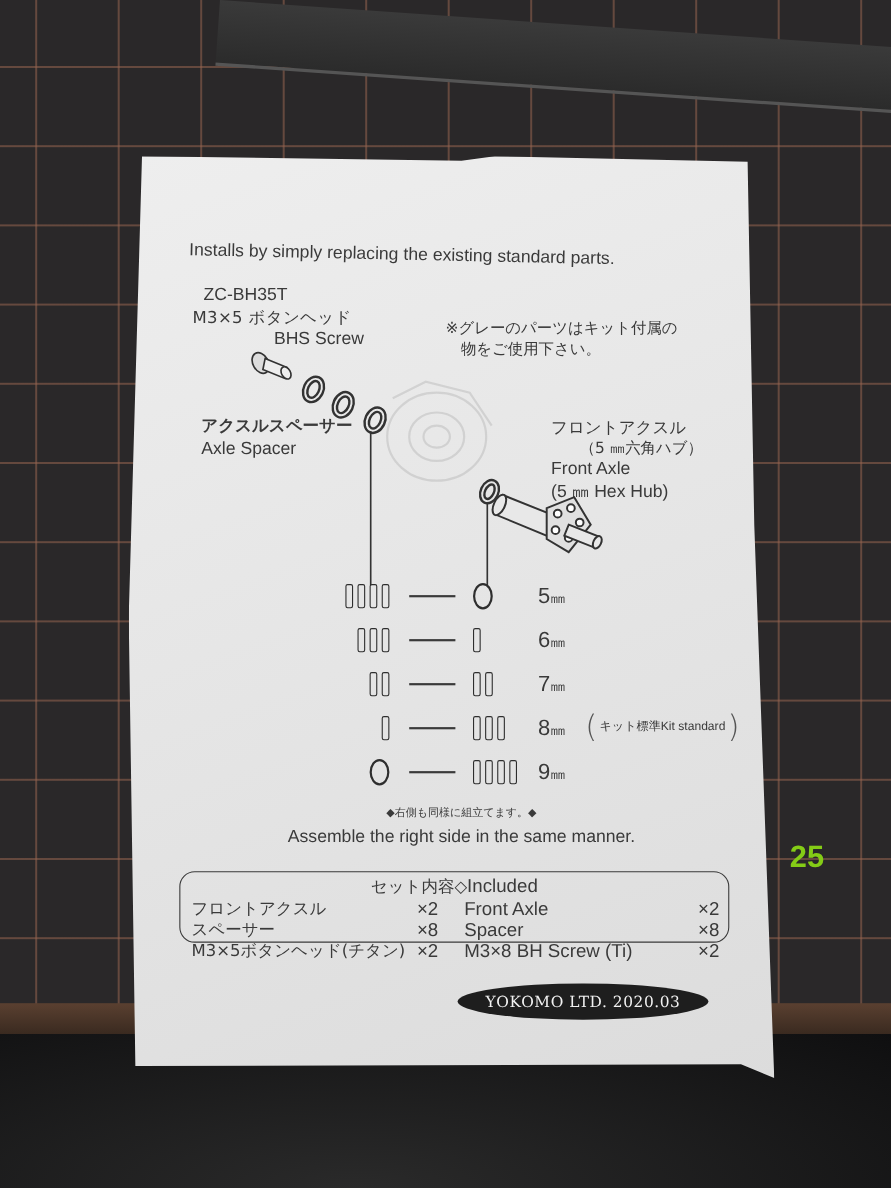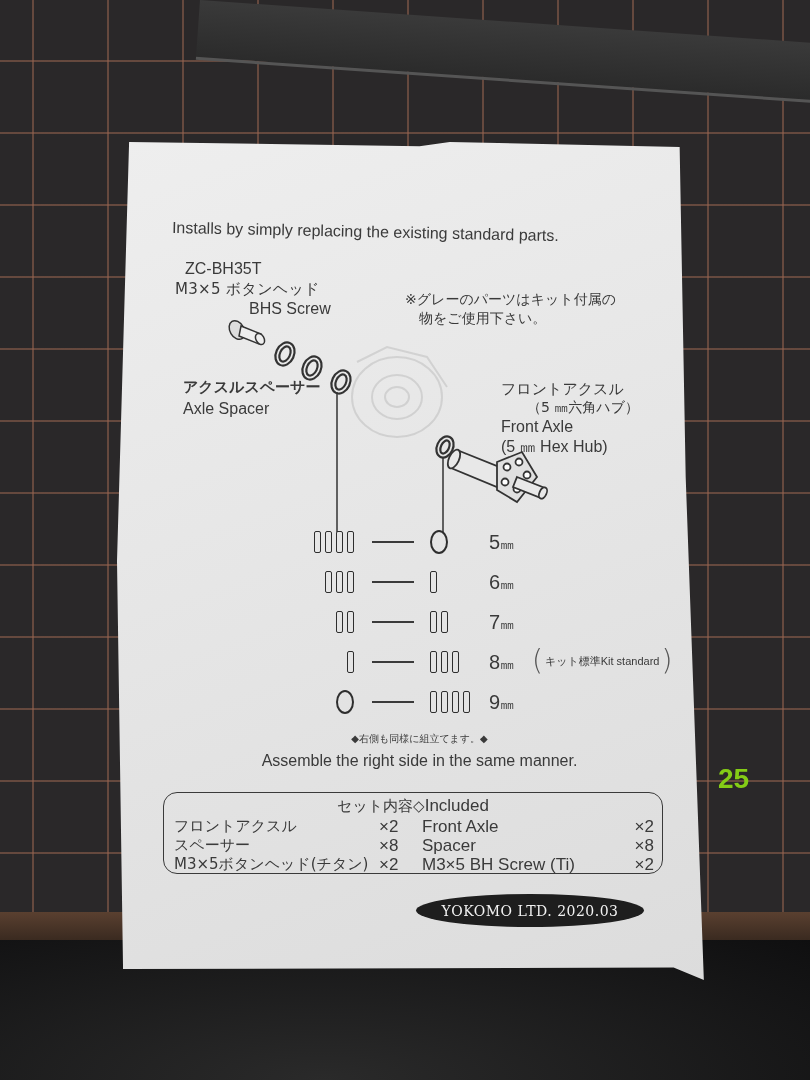--- a/index.html
+++ b/index.html
@@ -70,21 +70,21 @@
   .right-group { position: absolute; left: 313px; top: 0; display: flex; gap: 4px; height: 30px; align-items: center; }
   .mm-label { position: absolute; left: 372px; top: 4px; font-family: "Liberation Sans", sans-serif; font-size: 20px; color: #3a3a3a; }
   .mm-label small { font-size: 14px; }
   .kit-std { position: absolute; left: 413px; top: 0; display: flex; align-items: center; }
   .paren { font-size: 28px; font-weight: 200; color: #555; line-height: 28px; }
   .kit-inner { display: flex; flex-direction: row; align-items: center; font-size: 11px; line-height: 12px; margin: 0 2px; font-family: "Liberation Sans", sans-serif;}
   .assemble-jp { left: 0; width: 605px; text-align: center; top: 590px; font-size: 10px; }
   .assemble-en { left: 0; width: 605px; text-align: center; top: 610px; font-size: 16px; font-family: "Liberation Sans", sans-serif;}
   
   .included-box {
-    position: absolute; left: 46px; top: 650px; width: 500px; height: 82px;
+    position: absolute; left: 46px; top: 650px; width: 500px; height: 65px;
     border: 1.8px solid #3a3a3a; border-radius: 14px;
   }
   .inc-head { position: absolute; left: 0; width: 100%; text-align: center; top: 3px; font-size: 15px; }
   .inc-head .en-part { font-family: "Liberation Sans", sans-serif; font-size: 17px; }
   .inc-row { position: absolute; left: 10px; width: 480px; height: 19px; font-size: 15px; line-height: 19px;}
   .inc-row .jp-name { position: absolute; left: 0; }
   .inc-row .jp-qty { position: absolute; left: 205px; font-family: "Liberation Sans", sans-serif; font-size: 17px;}
   .inc-row .en-name { position: absolute; left: 248px; font-family: "Liberation Sans", sans-serif; font-size: 17px; }
   .inc-row .en-qty { position: absolute; right: 0; font-family: "Liberation Sans", sans-serif; font-size: 17px; }
   .badge {
@@ -273,19 +273,19 @@
     </div>
     <div class="inc-row" style="top:43px;">
       <span class="jp-name">スペーサー</span>
       <span class="jp-qty">×8</span>
       <span class="en-name">Spacer</span>
       <span class="en-qty">×8</span>
     </div>
     <div class="inc-row" style="top:62px;">
       <span class="jp-name">M3×5ボタンヘッド(チタン)</span>
       <span class="jp-qty">×2</span>
-      <span class="en-name">M3×5 BH Screw (Ti)</span>
+      <span class="en-name">M3×8 BH Screw (Ti)</span>
       <span class="en-qty">×2</span>
     </div>
   </div>
 
   <div class="badge">YOKOMO LTD.  2020.03</div>
 </div>
 
 </body></html>

